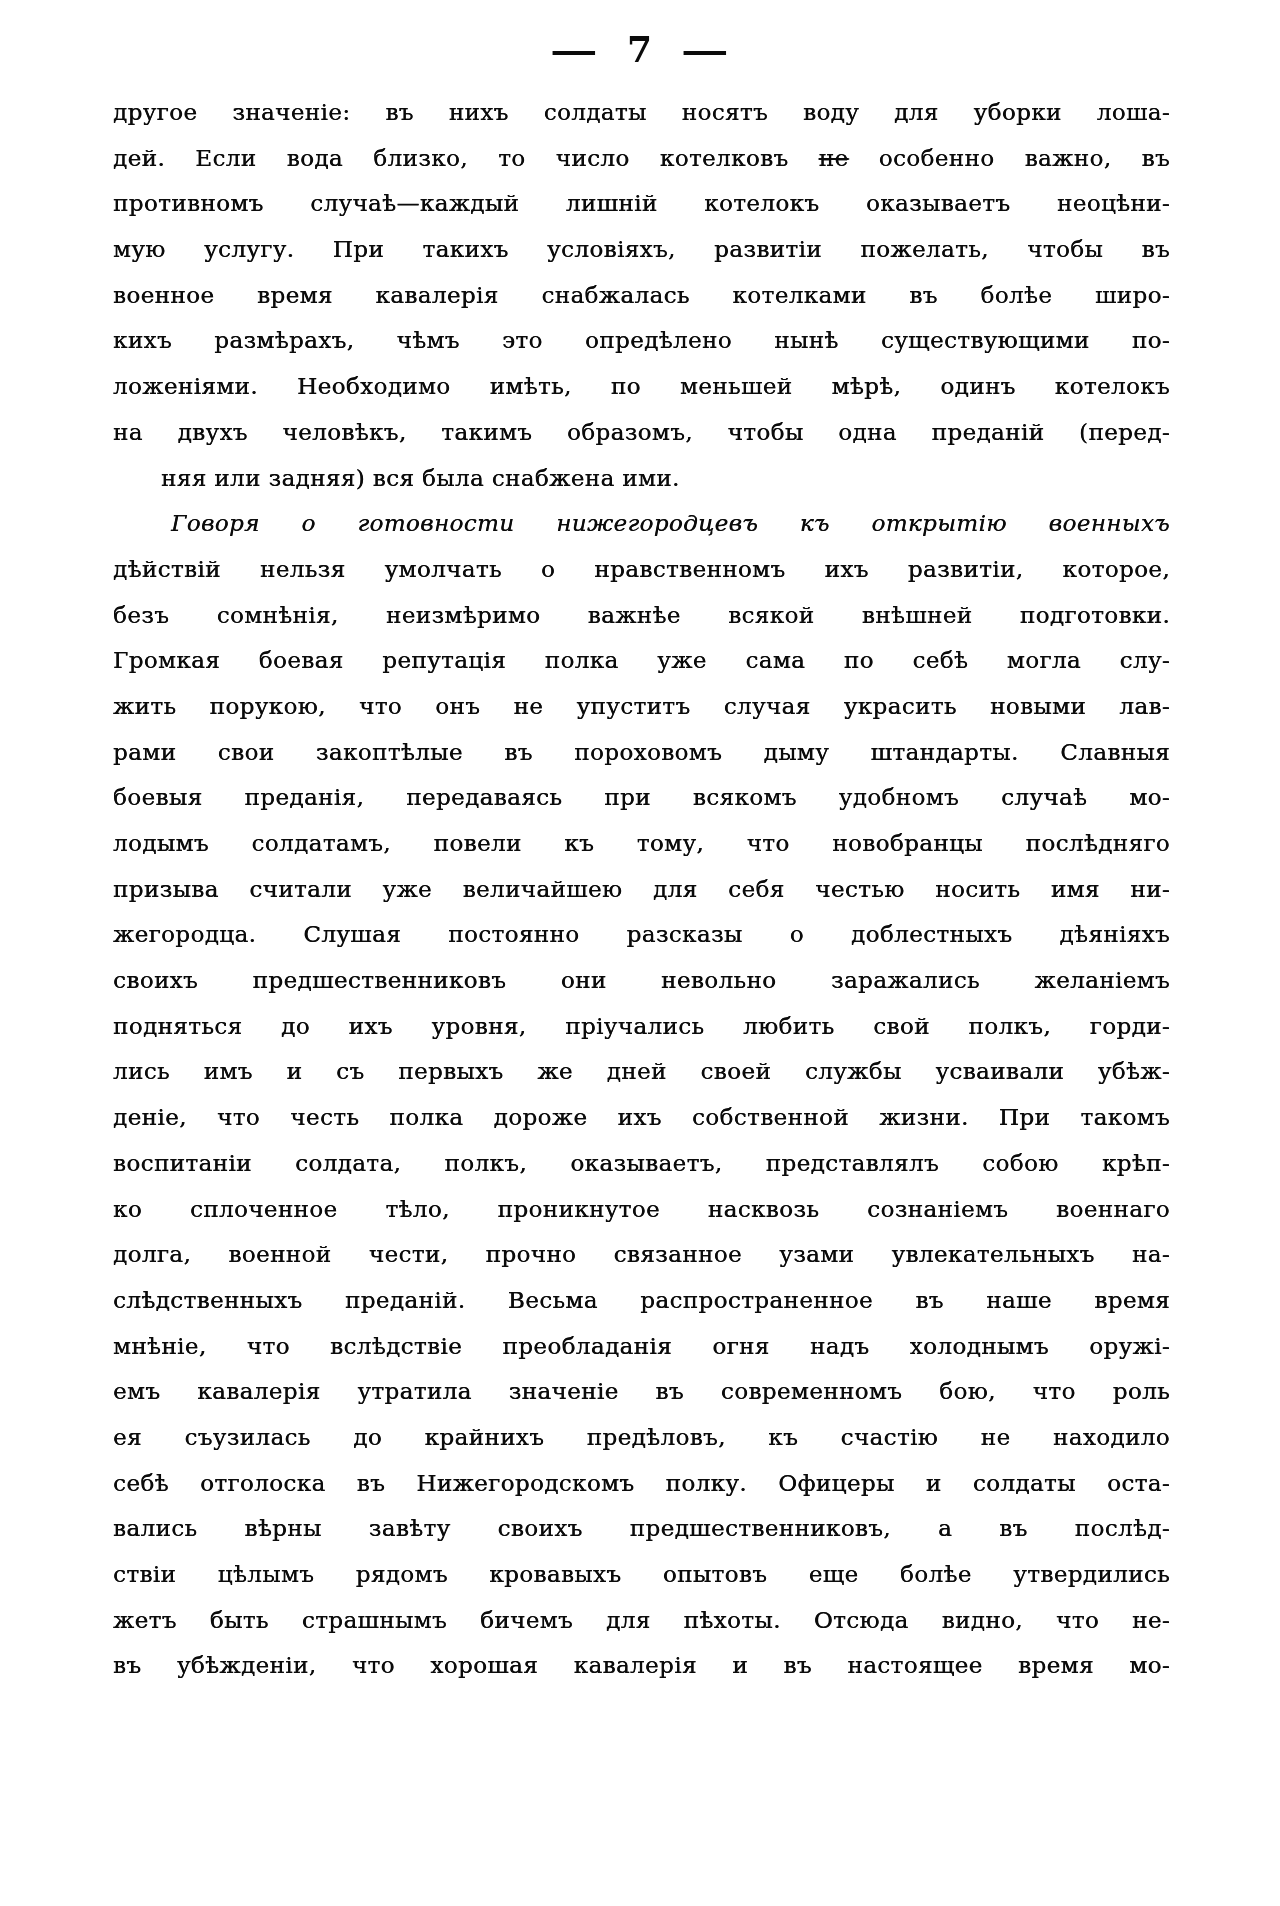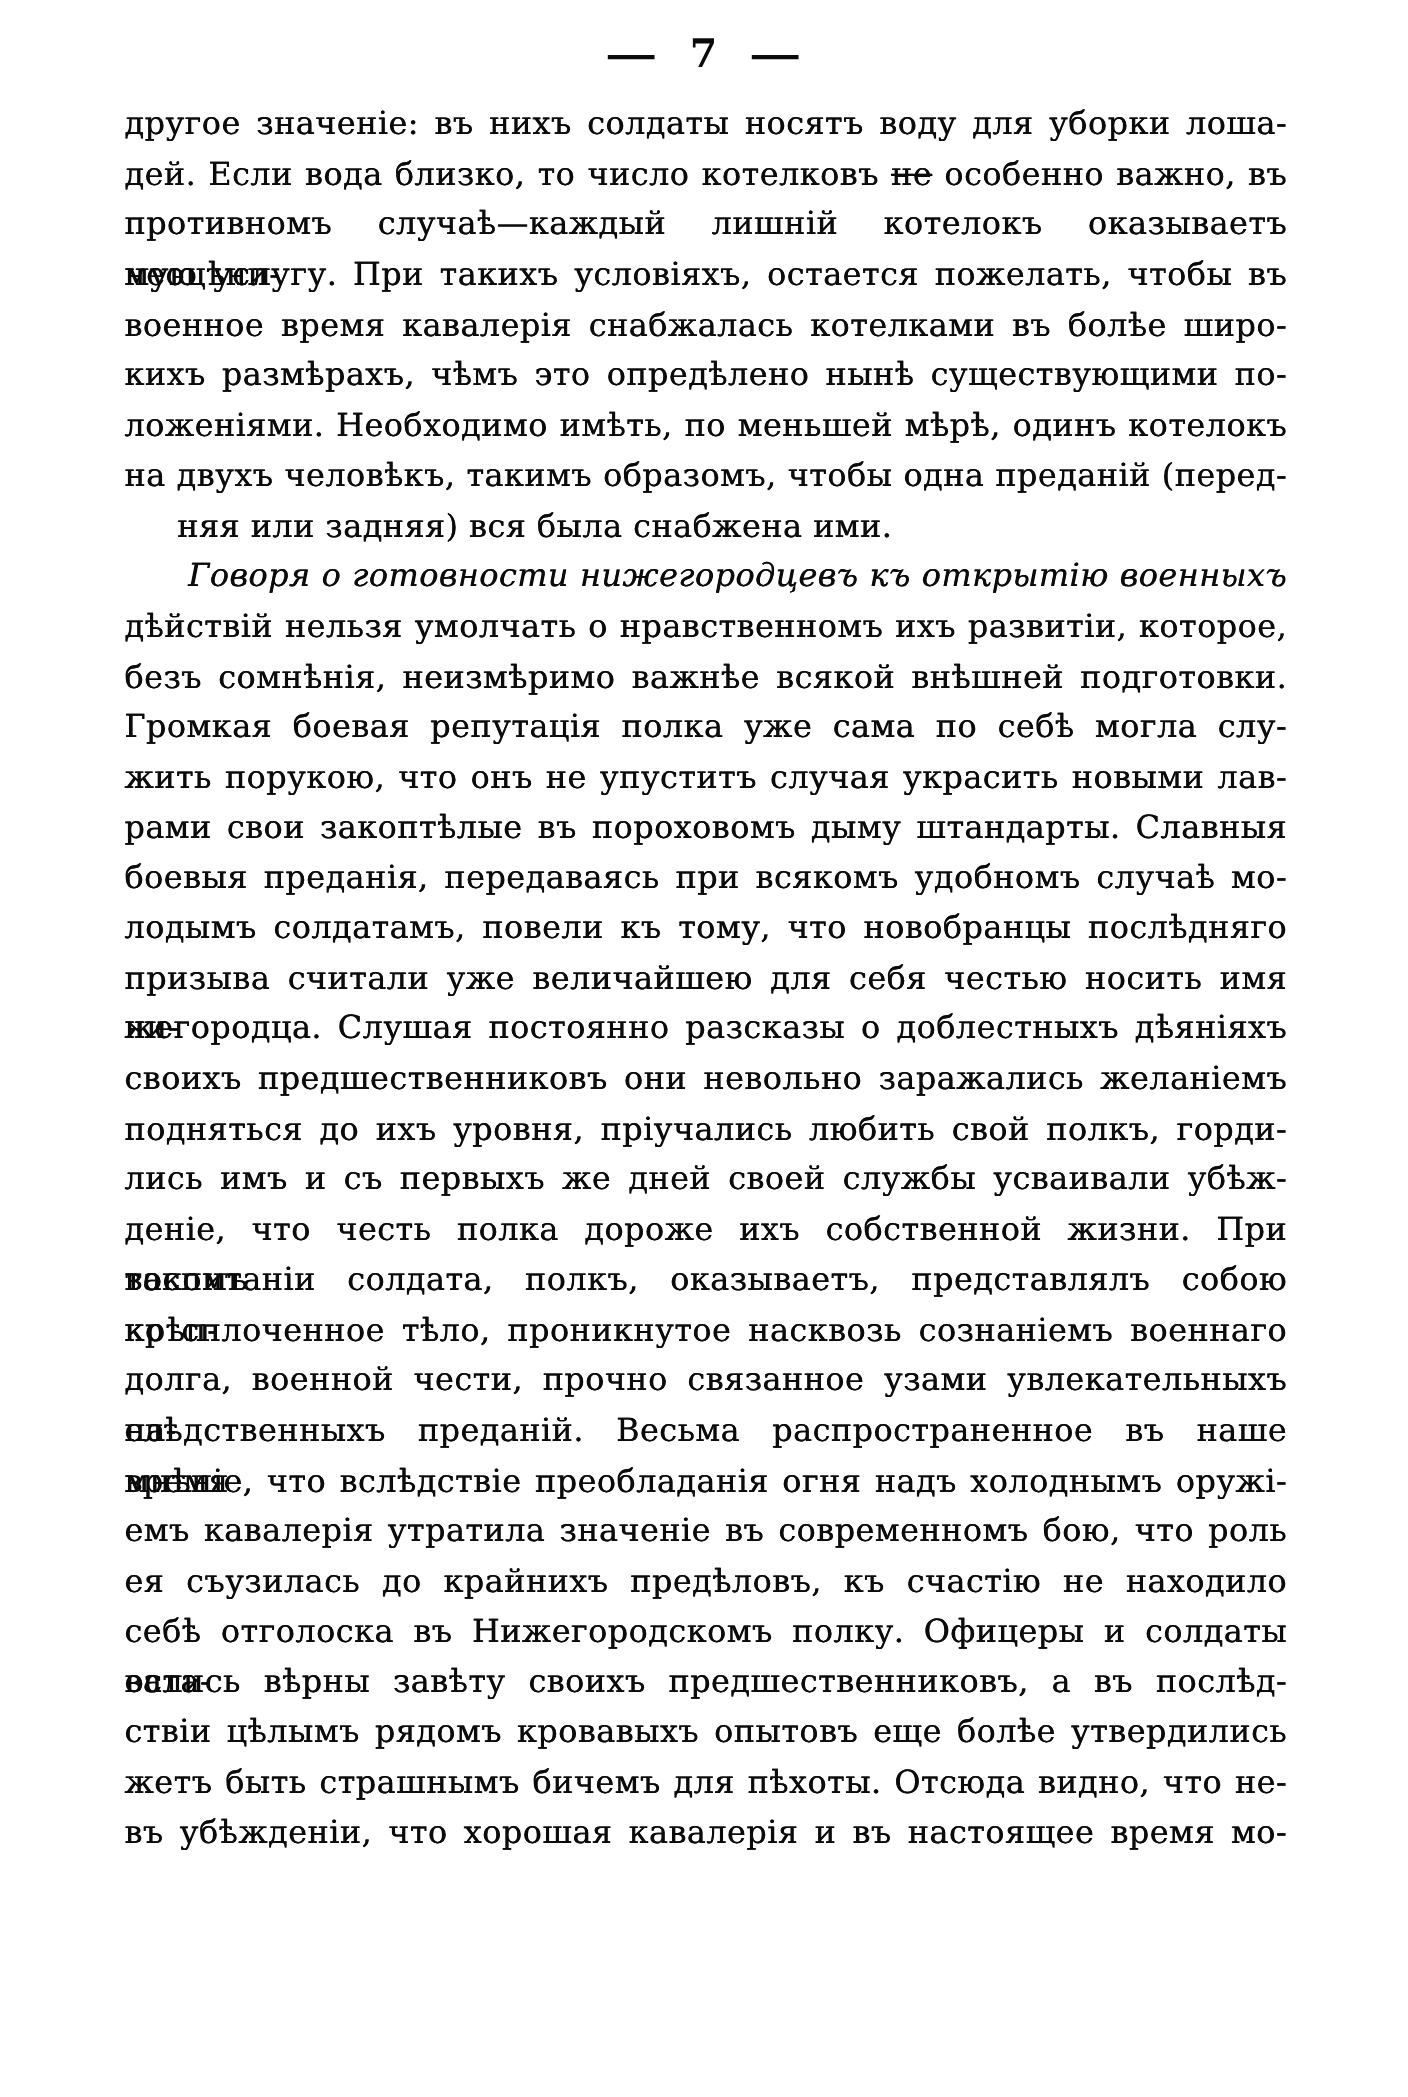--- a/index.html
+++ b/index.html
@@ -41,21 +41,21 @@
     position: absolute;
     top: 90px;
     left: 113px;
     width: 1057px;
   }
   .paragraph {
     margin: 0;
     padding: 0;
   }
   .line {
-    font-size: 29px;
+    font-size: 23px;
     line-height: 45.7px;
     height: 45.7px;
     letter-spacing: 0.4px;
     text-align: justify;
     text-align-last: justify;
     white-space: normal;
     text-shadow: 0.35px 0 0 currentColor;
   }
   .line.no-justify {
     text-align: right;
@@ -79,21 +79,21 @@
   <div class="header">
     <span class="dash">—</span>
     <span class="pagenum">7</span>
     <span class="dash">—</span>
   </div>
   <div class="body-block">
       <div class="paragraph">
         <div class="line">другое значеніе: въ нихъ солдаты носятъ воду для уборки лоша-</div>
         <div class="line"><span>дей. Если вода близко, то число котелковъ </span><span class="strike">не</span><span> особенно важно, въ</span></div>
         <div class="line">противномъ случаѣ—каждый лишній котелокъ оказываетъ неоцѣни-</div>
-        <div class="line">мую услугу. При такихъ условіяхъ, остается пожелать, чтобы въ</div>
+        <div class="line">мую услугу. При такихъ условіяхъ, развитіи пожелать, чтобы въ</div>
         <div class="line">военное время кавалерія снабжалась котелками въ болѣе широ-</div>
         <div class="line">кихъ размѣрахъ, чѣмъ это опредѣлено нынѣ существующими по-</div>
         <div class="line">ложеніями. Необходимо имѣть, по меньшей мѣрѣ, одинъ котелокъ</div>
         <div class="line">на двухъ человѣкъ, такимъ образомъ, чтобы одна преданій (перед-</div>
         <div class="line no-justify">няя или задняя) вся была снабжена ими.</div>
       </div>
       <div class="paragraph indent">
         <div class="line">Говоря о готовности нижегородцевъ къ открытію военныхъ</div>
         <div class="line">дѣйствій нельзя умолчать о нравственномъ ихъ развитіи, которое,</div>
         <div class="line">безъ сомнѣнія, неизмѣримо важнѣе всякой внѣшней подготовки.</div>

